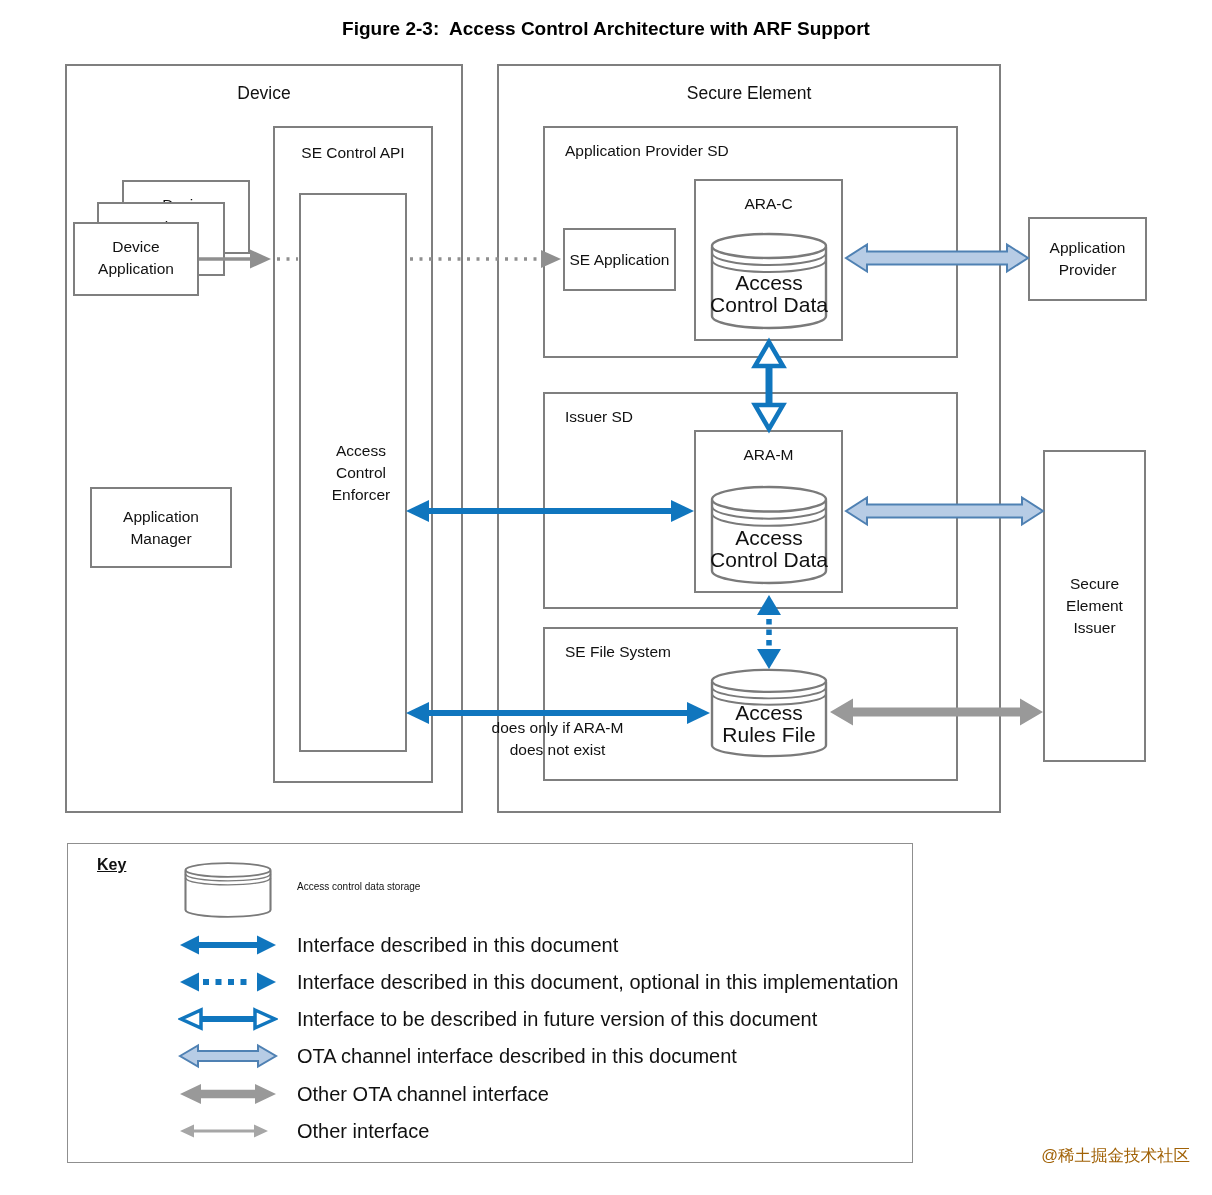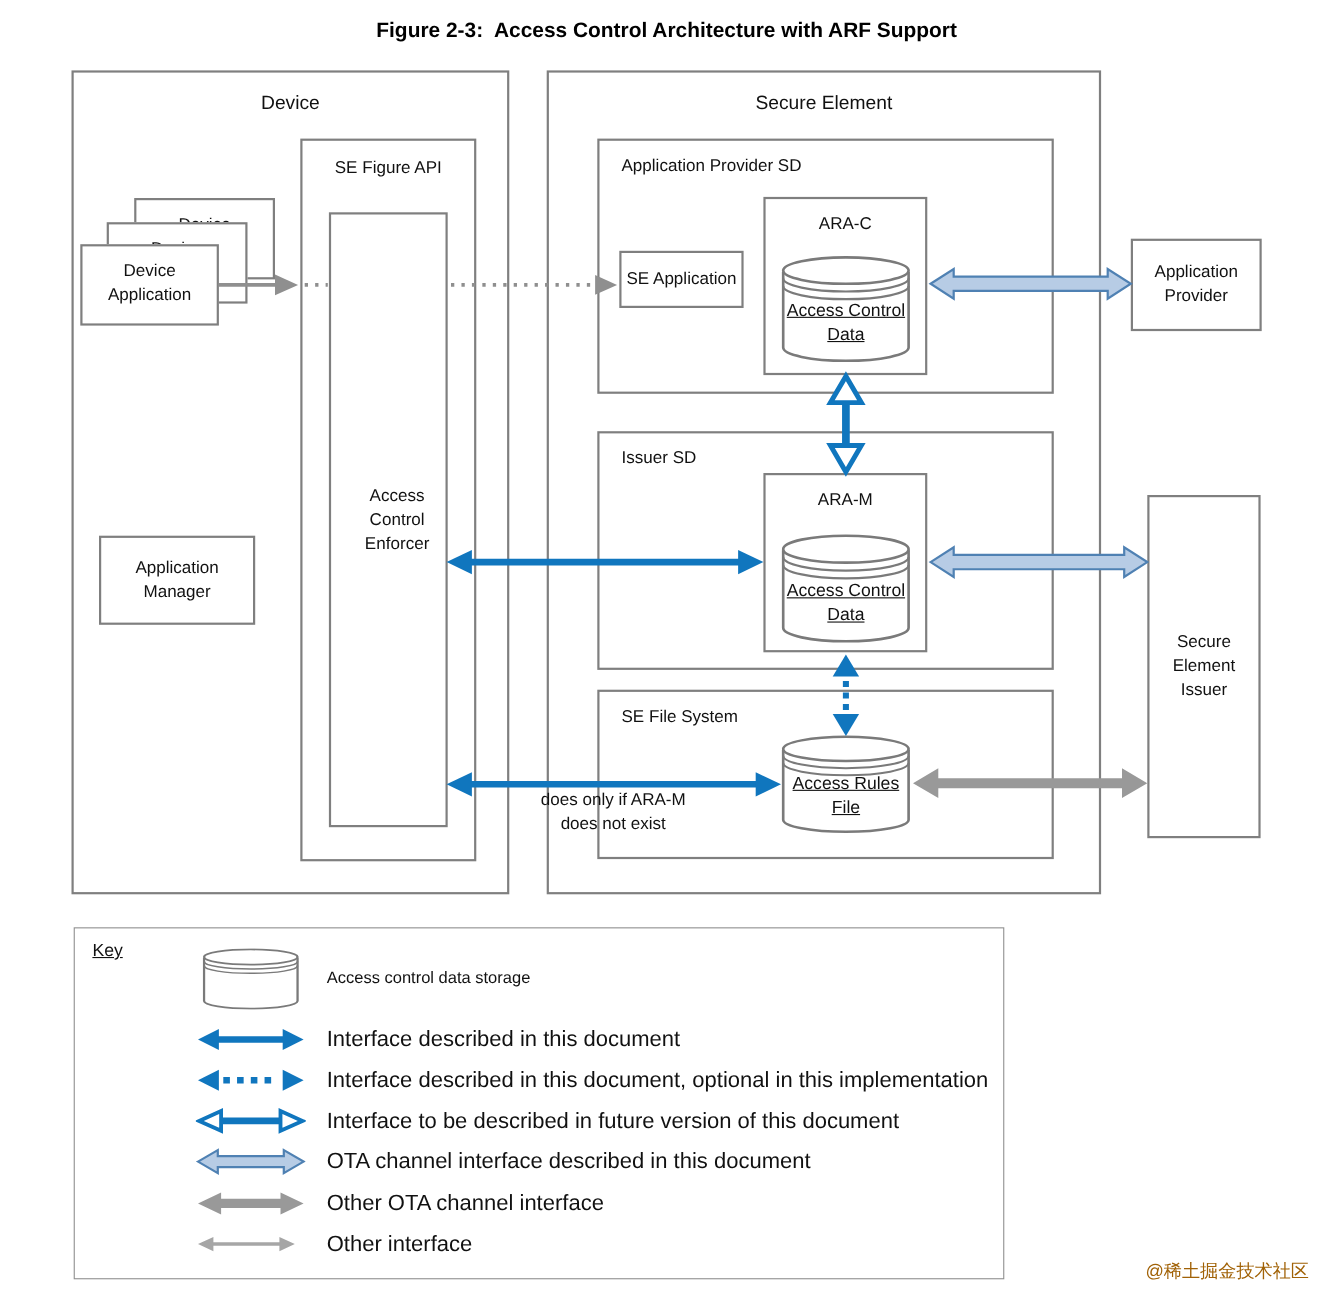--- a/index.html
+++ b/index.html
@@ -15,43 +15,43 @@
   .hdr{font-size:17.5px;color:#111;text-align:center;}
   .title{
     position:absolute;top:18px;left:0;width:1212px;text-align:center;
     font-size:19px;font-weight:bold;color:#000;white-space:pre;
   }
   .toplabel{position:absolute;left:0;width:100%;text-align:center;}
   .sdlabel{position:absolute;left:20px;top:14px;font-size:15.5px;}
   .appbox{padding-top:12px;text-align:center;}
   .cyl{position:absolute;}
   .cyl svg{position:absolute;left:0;top:0;}
-  .cyl-label{position:absolute;left:0;width:100%;text-align:center;font-size:16px;line-height:22px;text-decoration:underline;}
+  .cyl-label{position:absolute;left:0;width:100%;text-align:center;font-size:21px;line-height:22px;}
   #arrows{position:absolute;left:0;top:0;z-index:6;pointer-events:none;}
   .krow{position:absolute;left:178px;height:26px;display:flex;align-items:center;}
   .krow .klabel{margin-left:19px;font-size:20px;white-space:nowrap;color:#111;}
-  .keytitle{position:absolute;left:84px;top:856px;font-size:16px;font-weight:normal;text-decoration:underline;}
+  .keytitle{position:absolute;left:97px;top:856px;font-size:16px;font-weight:bold;text-decoration:underline;}
   .watermark{position:absolute;right:22px;top:1145px;font-size:16.5px;color:#a16207;}
   .note{position:absolute;text-align:center;font-size:15.5px;line-height:22px;}
 </style>
 </head>
 <body>
 
 <div id="stage">
 
   <div class="title">Figure 2-3:  Access Control Architecture with ARF Support</div>
 
   <div class="box" style="left:65px;top:64px;width:398px;height:749px;"></div>
   <div class="abs hdr" style="left:65px;top:83px;width:398px;">Device</div>
 
   <div class="box" style="left:497px;top:64px;width:504px;height:749px;"></div>
   <div class="abs hdr" style="left:497px;top:83px;width:504px;">Secure Element</div>
 
   <div class="box" style="left:273px;top:126px;width:160px;height:657px;">
-    <div class="toplabel lbl" style="top:14px;">SE Figure API</div>
+    <div class="toplabel lbl" style="top:14px;">SE Control API</div>
   </div>
 
   <div class="box white appbox lbl" style="left:122px;top:180px;width:128px;height:74px;z-index:2;">
     <span>Device Application</span>
   </div>
   <div class="box white appbox lbl" style="left:97px;top:202px;width:128px;height:74px;z-index:3;">
     <span>Device Application</span>
   </div>
   <div class="box white appbox lbl" style="left:73px;top:222px;width:126px;height:74px;z-index:4;">
     <span>Device Application</span>
@@ -62,21 +62,21 @@
   </div>
 
   <div class="box white center lbl" style="left:90px;top:487px;width:142px;height:81px;">
     <span>Application Manager</span>
   </div>
 
   <div class="box" style="left:543px;top:126px;width:415px;height:232px;">
     <div class="sdlabel">Application Provider SD</div>
   </div>
 
-  <div class="box white center lbl" style="left:563px;top:228px;width:113px;height:52px;">
+  <div class="box white center lbl" style="left:563px;top:228px;width:113px;height:63px;">
     <span>SE Application</span>
   </div>
 
   <div class="box white" style="left:694px;top:179px;width:149px;height:162px;">
     <div class="toplabel lbl" style="top:12px;">ARA-C</div>
   </div>
   <div class="cyl" style="left:710px;top:232px;width:118px;height:98px;">
     <svg width="118" height="98" viewBox="0 0 118 98">
       <path d="M2,15 L2,84 A57,12 0 0 0 116,84 L116,15" fill="#ffffff" stroke="#7a7a7a" stroke-width="2.4"></path>
       <ellipse cx="59" cy="14" rx="57" ry="12" fill="#ffffff" stroke="#7a7a7a" stroke-width="2.4"></ellipse>
@@ -182,21 +182,21 @@
   <div class="keytitle">Key</div>
 
   <div class="abs" style="left:184px;top:862px;">
     <svg width="88" height="56" viewBox="0 0 118 98" preserveAspectRatio="none">
       <path d="M2,15 L2,84 A57,12 0 0 0 116,84 L116,15" fill="#ffffff" stroke="#7a7a7a" stroke-width="2.8"></path>
       <ellipse cx="59" cy="14" rx="57" ry="12" fill="#ffffff" stroke="#7a7a7a" stroke-width="2.8"></ellipse>
       <path d="M2,21 A57,12 0 0 0 116,21" fill="none" stroke="#7a7a7a" stroke-width="2.4"></path>
       <path d="M2,28 A57,12 0 0 0 116,28" fill="none" stroke="#7a7a7a" stroke-width="2.4"></path>
     </svg>
   </div>
-  <div class="abs" style="left:297px;top:881px;font-size:15px;">Access control data storage</div>
+  <div class="abs" style="left:297px;top:881px;font-size:10px;">Access control data storage</div>
 
   <div class="krow" style="top:932px;">
     <svg width="100" height="26" viewBox="0 0 100 26">
       <line x1="16" y1="13" x2="84" y2="13" stroke="#1076be" stroke-width="6"></line>
       <polygon points="2,13 21,3.5 21,22.5" fill="#1076be"></polygon>
       <polygon points="98,13 79,3.5 79,22.5" fill="#1076be"></polygon>
     </svg>
     <span class="klabel">Interface described in this document</span>
   </div>
 

